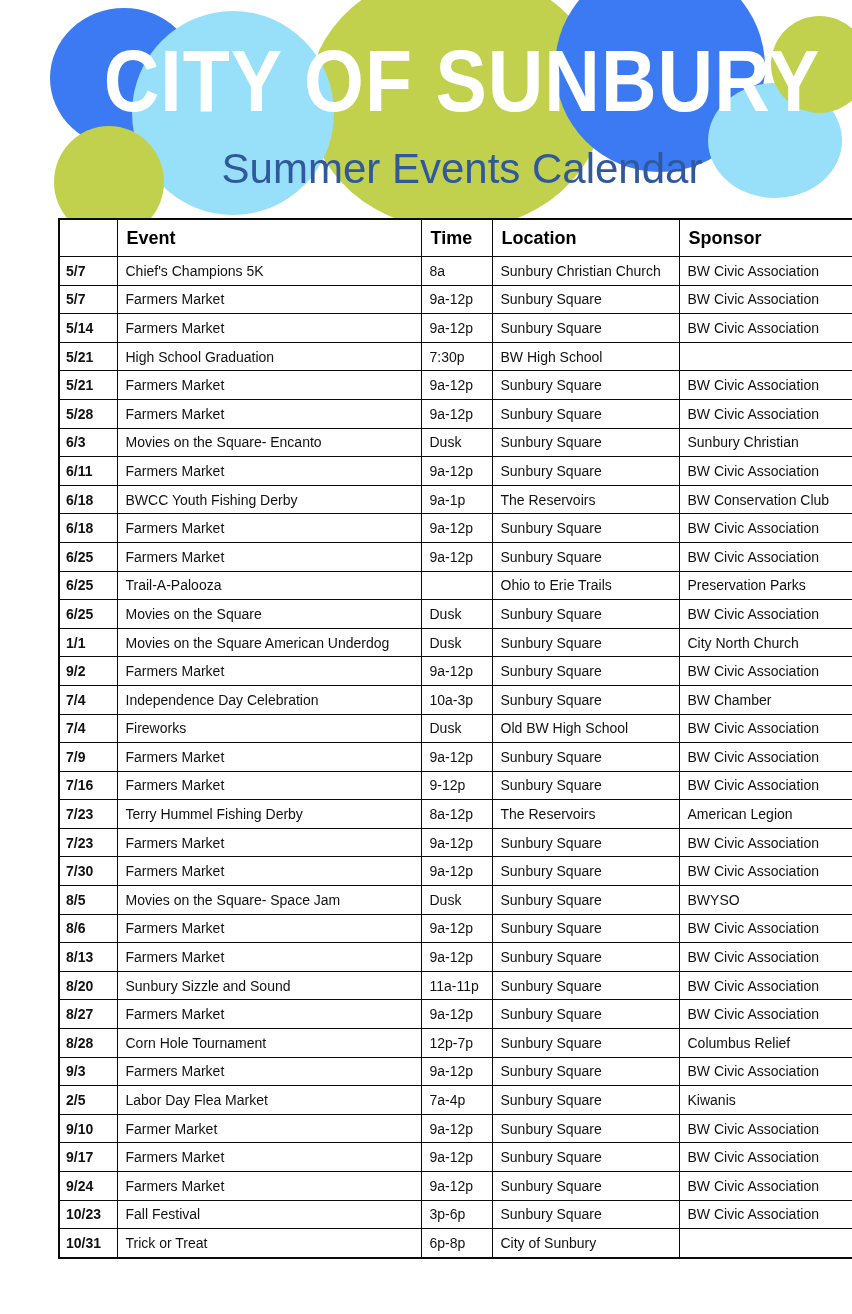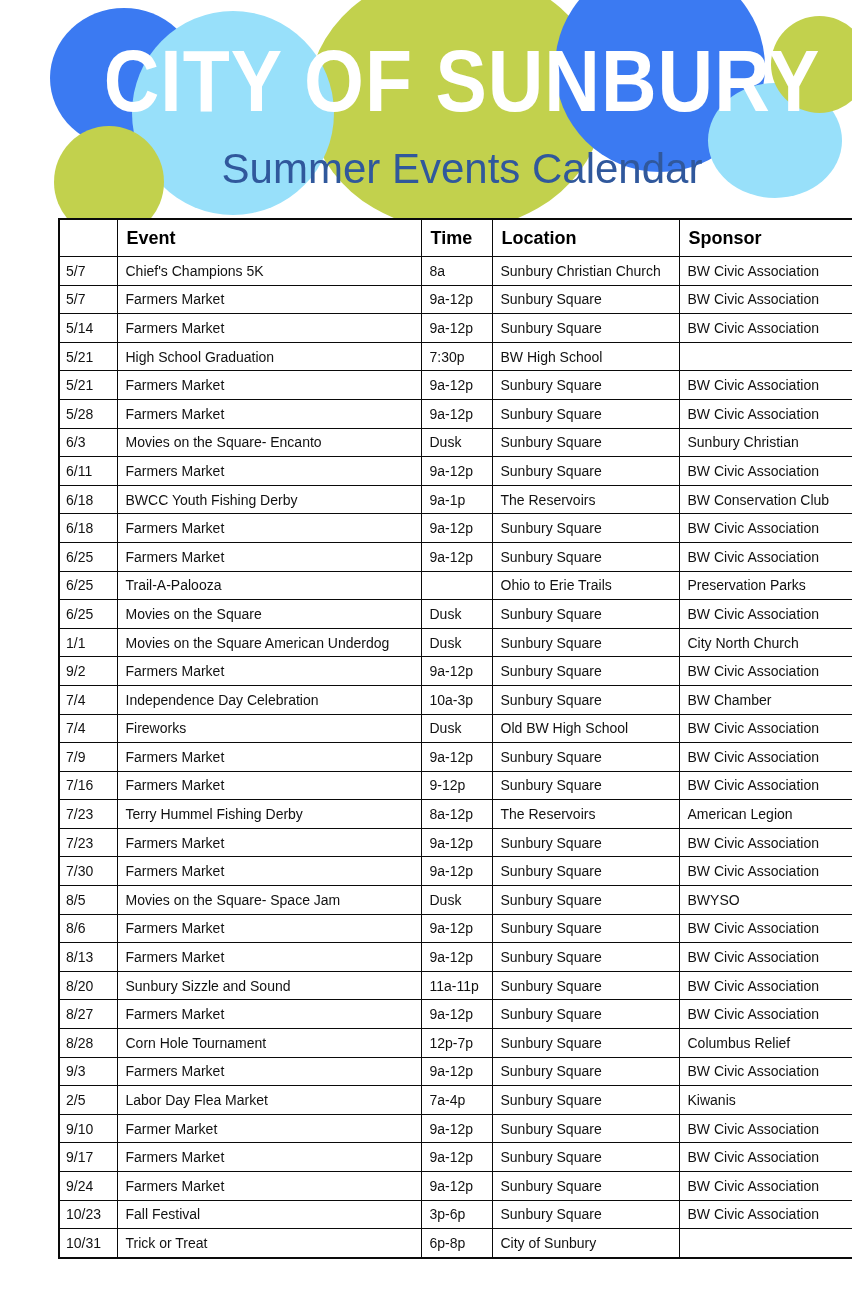--- a/index.html
+++ b/index.html
@@ -68,21 +68,21 @@
     height:25.6px;
     font-size:14px;
     font-weight:500;
     text-align:left;
     vertical-align:middle;
     padding:1px 3px 1px 8px;
     white-space:nowrap;
     overflow:hidden;
     color:#111;
   }
-  table.events td:first-child{padding-left:6px;}
+  table.events td:first-child{padding-left:6px;font-weight:bold;}
 </style>
 </head>
 <body>
 
 <div class="page">
 
   <div class="banner">
     <div class="circle c-green-big" style="background: rgb(194, 209, 77);"></div>
     <div class="circle c-blue-left" style="background: rgb(59, 122, 242);"></div>
     <div class="circle c-lblue-big" style="background: rgb(152, 224, 250);"></div>

